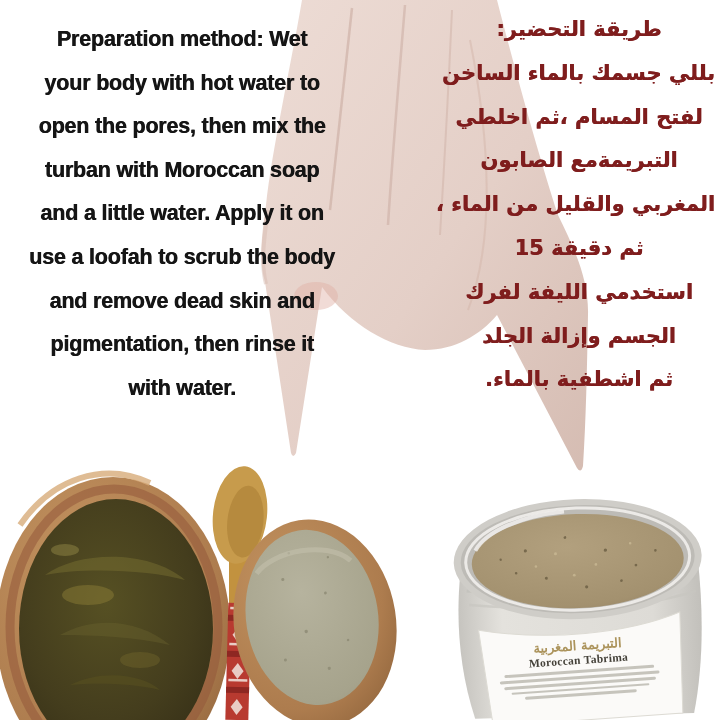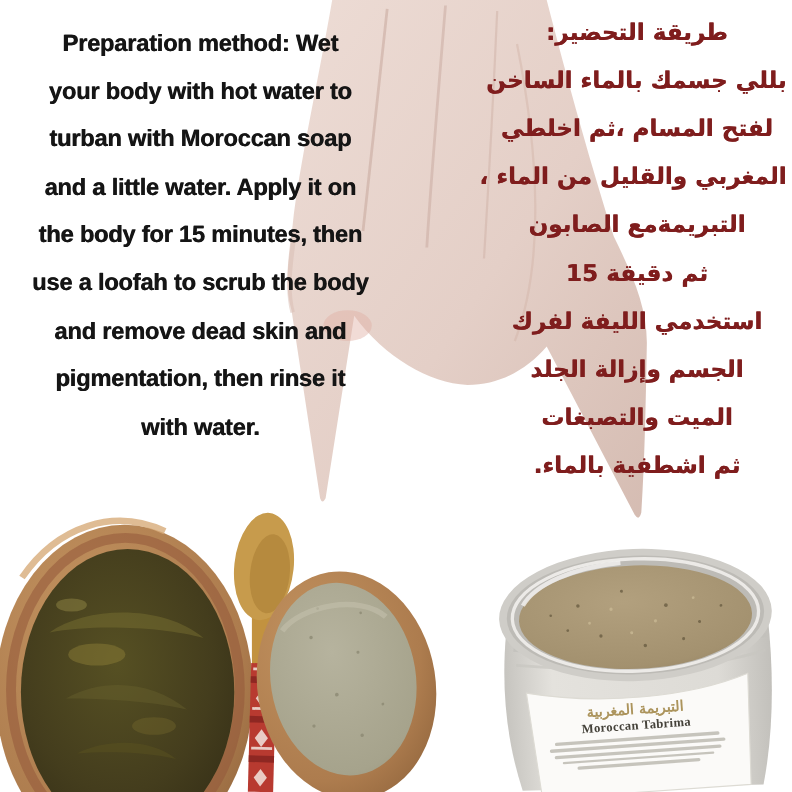--- a/index.html
+++ b/index.html
@@ -88,39 +88,38 @@
       <path d="M 452 10 C 448 100 444 170 440 235" stroke="#cbaca1" stroke-width="2" fill="none" opacity="0.45"></path>
       <path d="M 470 40 C 490 140 495 240 468 310" stroke="#d4b5aa" stroke-width="2" fill="none" opacity="0.5"></path>
       <ellipse cx="316" cy="296" rx="22" ry="14" fill="#dfb0a4" opacity="0.45"></ellipse>
       <path d="M 268 210 C 263 245 261 265 266 284" stroke="#d8bcb2" stroke-width="4" fill="none" opacity="0.5"></path>
     </g>
   </svg>
 
   <div class="col-en">
     <div class="line">Preparation method: Wet</div>
     <div class="line">your body with hot water to</div>
+    <div class="line">open the pores, then mix the</div>
     <div class="line">turban with Moroccan soap</div>
     <div class="line">and a little water. Apply it on</div>
-    <div class="line">the body for 15 minutes, then</div>
     <div class="line">use a loofah to scrub the body</div>
     <div class="line">and remove dead skin and</div>
     <div class="line">pigmentation, then rinse it</div>
     <div class="line">with water.</div>
   </div>
 
   <div class="col-ar" lang="ar" dir="rtl">
     <div class="line">طريقة التحضير:</div>
     <div class="line">بللي جسمك بالماء الساخن</div>
     <div class="line">لفتح المسام ،ثم اخلطي</div>
+    <div class="line">التبريمةمع الصابون</div>
     <div class="line">المغربي والقليل من الماء ،</div>
-    <div class="line">التبريمةمع الصابون</div>
     <div class="line">ثم دقيقة 15</div>
     <div class="line">استخدمي الليفة لفرك</div>
     <div class="line">الجسم وإزالة الجلد</div>
-    <div class="line">الميت والتصبغات</div>
     <div class="line">ثم اشطفية بالماء.</div>
   </div>
 
   <svg class="bowl-group" viewBox="0 0 400 265" aria-hidden="true">
     <defs>
       <radialGradient id="woodBowl" cx="0.35" cy="0.3" r="1">
         <stop offset="0" stop-color="#c2925f"></stop>
         <stop offset="0.6" stop-color="#ad7c4e"></stop>
         <stop offset="1" stop-color="#7e5631"></stop>
       </radialGradient>

